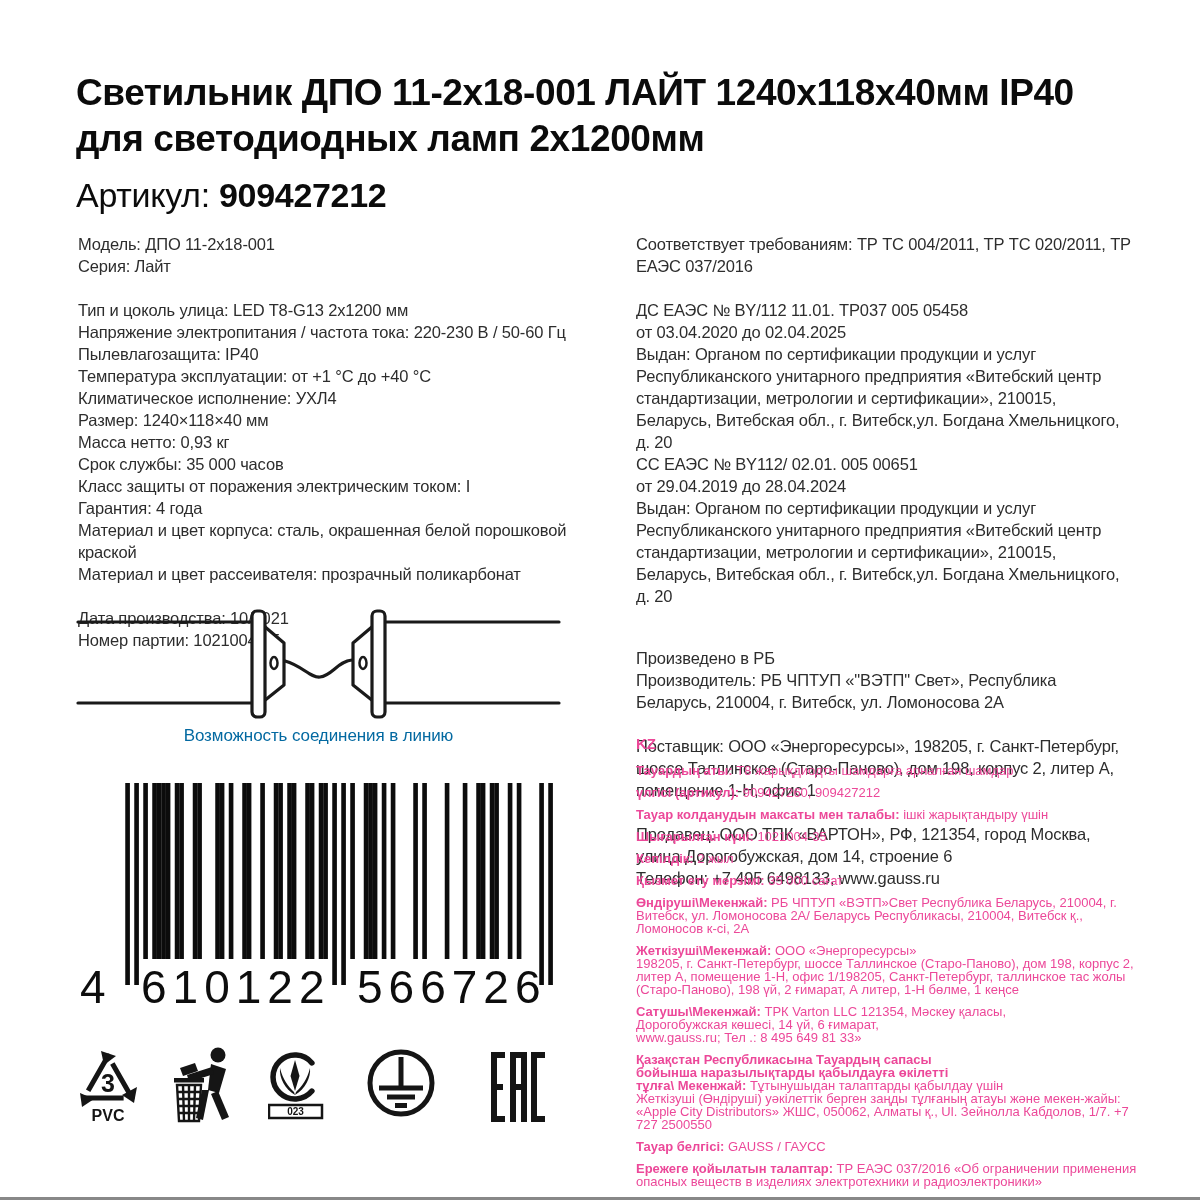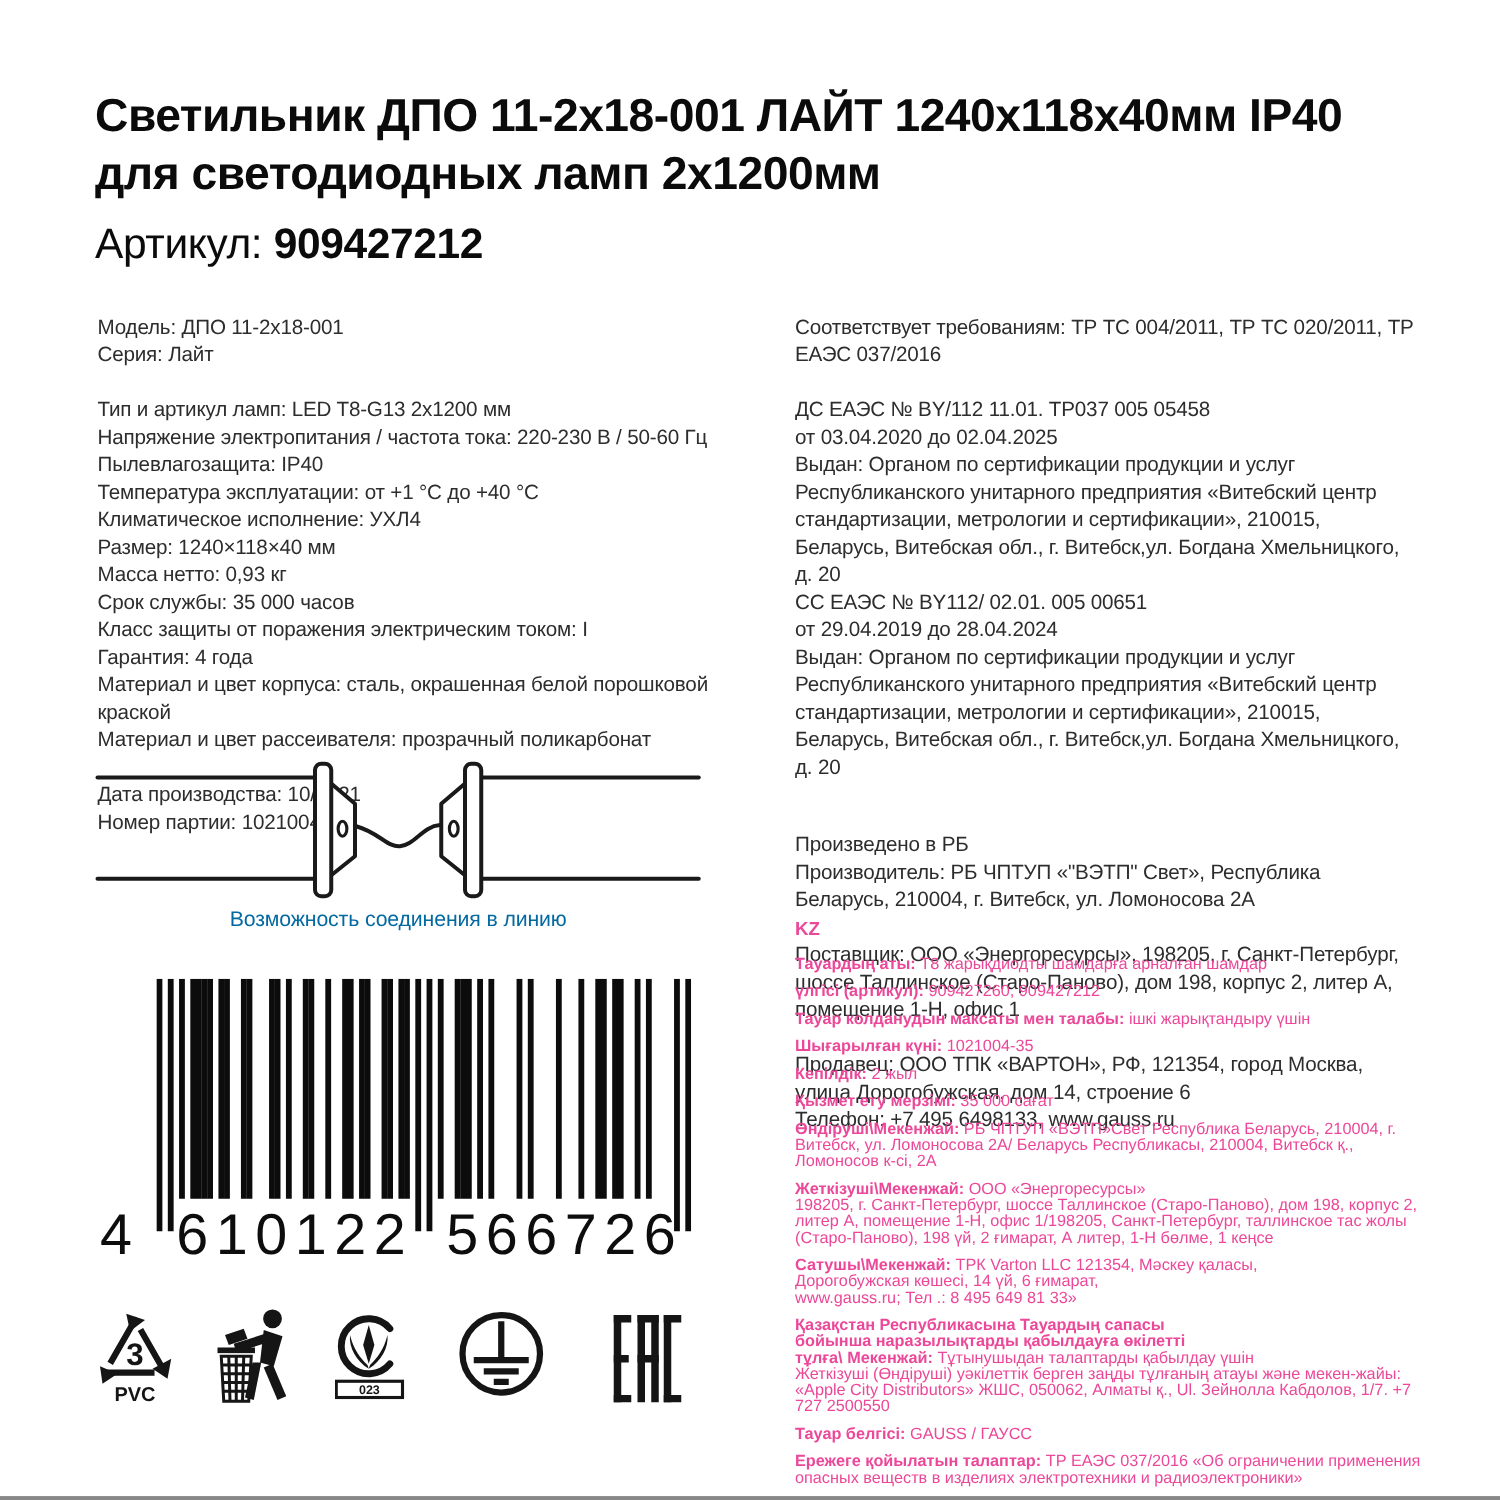--- a/index.html
+++ b/index.html
@@ -9,21 +9,21 @@
     font-family:"Liberation Sans","DejaVu Sans",sans-serif;
     color:#2d2d2d;
   }
   
   .title-block{position:absolute;left:76px;top:70px;width:1070px;color:#0b0b0b;}
   .title-line{font-size:37px;font-weight:800;line-height:46px;letter-spacing:-0.4px;white-space:nowrap;}
   .article-line{margin-top:14px;font-size:34px;letter-spacing:-0.3px;white-space:nowrap;}
   .article-line .lbl{font-weight:400;}
   .article-line .val{font-weight:800;}
   
-  .col{position:absolute;top:251px;font-size:16.5px;line-height:22px;letter-spacing:-0.15px;color:#2d2d2d;}
+  .col{position:absolute;top:233px;font-size:16.5px;line-height:22px;letter-spacing:-0.15px;color:#2d2d2d;}
   .col p,.col .ln{margin:0;}
   #left-col{left:78px;width:527px;}
   #right-col{left:636px;width:497px;}
   .g{margin-top:22px !important;}
   .g2{margin-top:40px !important;}
   
   #kz-block{position:absolute;left:636px;top:735px;width:502px;color:#ec4899;}
   .kz-header{font-size:15px;font-weight:700;margin:0 0 12px 0;}
   .kz-item{font-size:13px;line-height:13px;margin:0 0 9px 0;white-space:pre-line;}
   .kz-item b{font-weight:700;}
@@ -53,21 +53,21 @@
 
   <div class="title-block">
     <div class="title-line">Светильник ДПО 11-2х18-001 ЛАЙТ 1240х118х40мм IP40</div>
     <div class="title-line">для светодиодных ламп 2х1200мм</div>
     <div class="article-line"><span class="lbl">Артикул:</span> <span class="val">909427212</span></div>
   </div>
 
   <div id="left-col" class="col">
     <div class="ln">Модель: ДПО 11-2х18-001</div>
     <div class="ln">Серия: Лайт</div>
-    <div class="ln g">Тип и артикул ламп: LED T8-G13 2х1200 мм</div>
+    <div class="ln g">Тип и цоколь улица: LED T8-G13 2х1200 мм</div>
     <div class="ln">Напряжение электропитания / частота тока: 220-230 В / 50-60 Гц</div>
     <div class="ln">Пылевлагозащита: IP40</div>
     <div class="ln">Температура эксплуатации: от +1 °С до +40 °С</div>
     <div class="ln">Климатическое исполнение: УХЛ4</div>
     <div class="ln">Размер: 1240×118×40 мм</div>
     <div class="ln">Масса нетто: 0,93 кг</div>
     <div class="ln">Срок службы: 35 000 часов</div>
     <div class="ln">Класс защиты от поражения электрическим током: I</div>
     <div class="ln">Гарантия: 4 года</div>
     <div class="ln">Материал и цвет корпуса: сталь, окрашенная белой порошковой краской</div>

